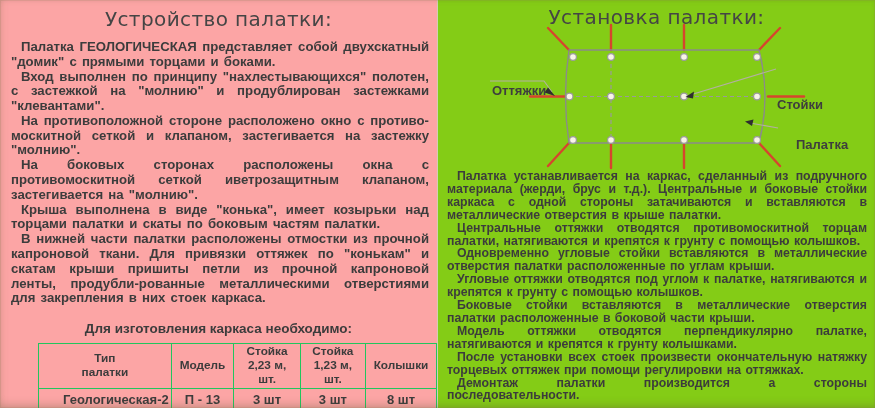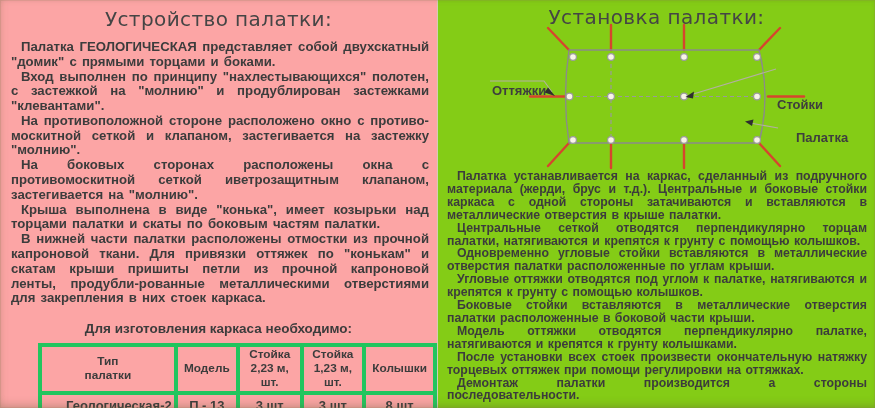--- a/index.html
+++ b/index.html
@@ -32,36 +32,36 @@
     margin:0; font-size:13.2px; line-height:1.12; font-weight:bold;
     text-indent:10px; word-spacing:1.5px;
   }
   .tcaption{margin-top:15px; text-align:center; font-size:13.5px; font-weight:bold;}
 
   table.parts{
     border-collapse:collapse; margin:7px 0 0 38px; table-layout:fixed;
     background:transparent;
   }
   table.parts th, table.parts td{
-    border:4px solid #22c55e; font-weight:bold; text-align:center;
+    border:1px solid #22c55e; font-weight:bold; text-align:center;
     white-space:pre-line; padding:1px 2px; overflow:hidden;
   }
   table.parts th{font-size:11.8px; line-height:1.18; height:42px;}
   table.parts td{font-size:13px; height:18px;}
   table.parts td.name{text-align:left; padding-left:24px;}
   .cw0{width:100px}.cw1{width:65px}.cw2{width:74px}.cw3{width:72px}.cw4{width:73px}
 
   .diagram{position:absolute; left:0; top:0;}
   .dlabel{
     position:absolute; font-size:13px; font-weight:bold; color:#3e3e3e;
     white-space:nowrap;
   }
   .lbl-guys{left:54px; top:65px;margin-top:18px;}
   .lbl-poles{left:339px; top:55px;margin-top:42px;}
-  .lbl-tent{left:341px; top:130px;padding-left:17px;}
+  .lbl-tent{left:341px; top:137px;padding-left:17px;}
 
   .textblock-r{
     position:absolute; left:0; top:170px; width:437px; box-sizing:border-box;
     padding:0 8px 0 9px; text-align:justify;
   }
   .textblock-r p{
     margin:0; font-size:12.3px; line-height:1.05; font-weight:bold;
     text-indent:10px; word-spacing:1px;
   }
 </style>
@@ -170,21 +170,21 @@
         <polygon points="307,121.5 315.5,119.5 314,126"></polygon>
       </g>
     </svg>
 
     <div class="dlabel lbl-guys">Оттяжки</div>
     <div class="dlabel lbl-poles">Стойки</div>
     <div class="dlabel lbl-tent">Палатка</div>
 
     <div class="textblock-r">
       <p>Палатка устанавливается на каркас, сделанный из подручного материала (жерди, брус и т.д.). Центральные и боковые стойки каркаса с одной стороны затачиваются и вставляются в металлические отверстия в крыше палатки.</p>
-      <p>Центральные сеткой отводятся перпендикулярно торцам палатки, натягиваются и крепятся к грунту с помощью колышков.</p>
+      <p>Центральные оттяжки отводятся противомоскитной торцам палатки, натягиваются и крепятся к грунту с помощью колышков.</p>
       <p>Одновременно угловые стойки вставляются в металлические отверстия палатки расположенные по углам крыши.</p>
       <p>Угловые оттяжки отводятся под углом к палатке, натягиваются и крепятся к грунту с помощью колышков.</p>
       <p>Боковые стойки вставляются в металлические отверстия палатки расположенные в боковой части крыши.</p>
       <p>Модель оттяжки отводятся перпендикулярно палатке, натягиваются и крепятся к грунту колышками.</p>
       <p>После установки всех стоек произвести окончательную натяжку торцевых оттяжек при помощи регулировки на оттяжках.</p>
       <p>Демонтаж палатки производится а стороны последовательности.</p>
     </div>
   </div>
 
 </div>

